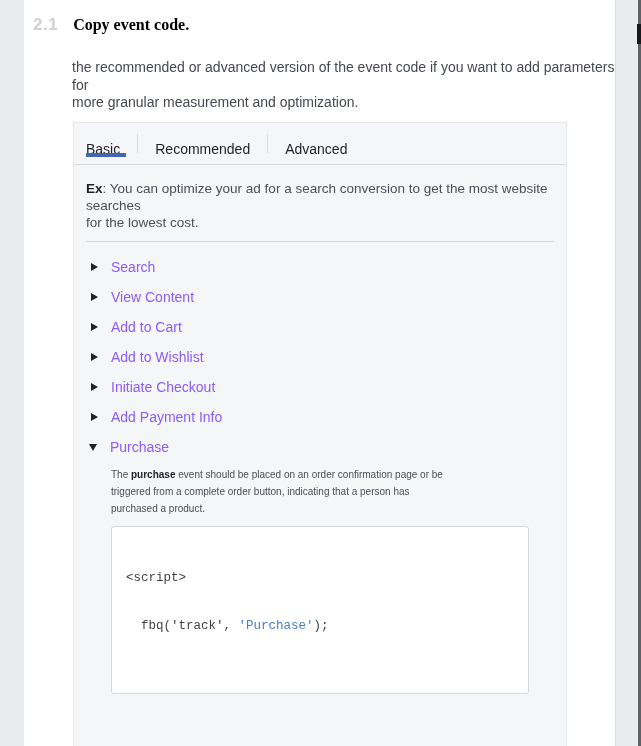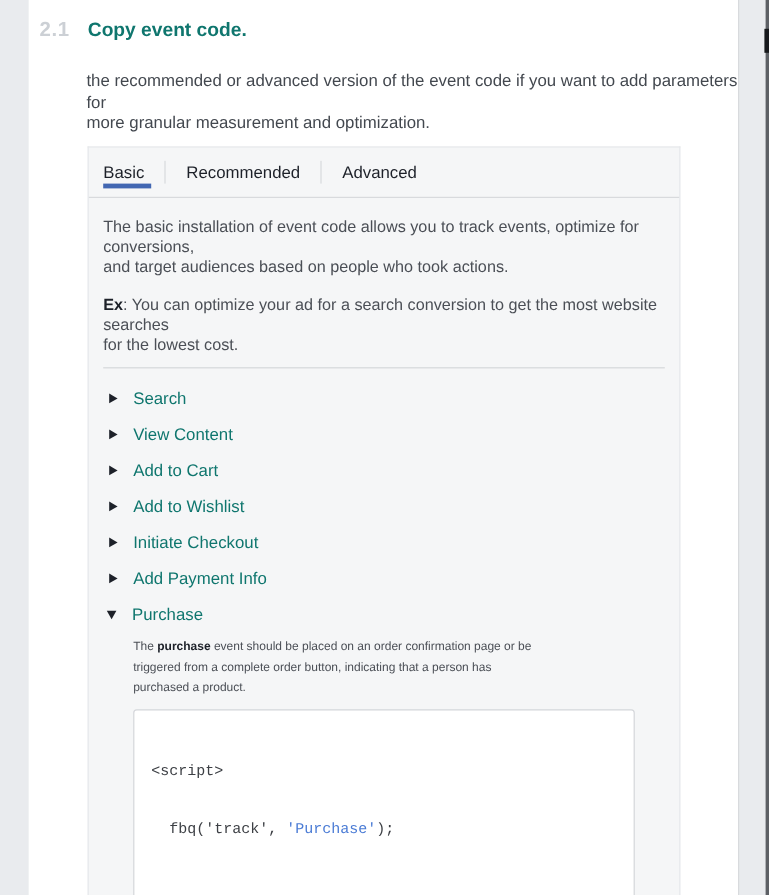--- a/index.html
+++ b/index.html
@@ -9,44 +9,44 @@
 
   .gutter-left { position:absolute; left:0; top:0; bottom:0; width:24px; background:#e9ebee; }
   .gutter-right { position:absolute; right:0; top:0; bottom:0; width:26px; background:#e9ebee; border-left:1px solid #d8dadd; }
   .edge-line { position:absolute; right:0; top:0; bottom:0; width:3px; background:#5d6065; }
   .scroll-thumb { position:absolute; right:0; top:24px; width:4px; height:20px; background:#17191c; }
 
   .content { position:absolute; left:24px; right:26px; top:0; bottom:0; background:#fff; padding:15px 0 14px 9px; overflow:hidden; }
 
   .header-row { display:flex; align-items:baseline; }
   .step-num { font-size:17px; font-weight:bold; color:#ccd0d5; letter-spacing:0.5px; }
-  .page-title { margin-left:15px; font-size:16px; font-weight:bold; color:#0f766e; }
+  .page-title { margin-left:15px; font-size:16px; font-weight:bold; color:#000000;font-family:Liberation Serif, serif; }
 
   .intro { margin:24px 0 0 39px; width:545px; font-size:14px; line-height:17.5px; color:#43484f; }
 
   .panel { margin:10px 0 0 40px; width:494px; background:#f5f6f7; border:1px solid #e7e8eb; border-bottom:none; padding-bottom:24px; min-height:630px; }
 
   .tabbar { display:flex; align-items:center; height:42px; padding-left:12px; border-bottom:1px solid #d8dadd; }
-  .tab { position:relative; height:28px; display:flex; align-items:center; padding:0 17px; font-size:14px; color:#1d2129; cursor:pointer; }
+  .tab { position:relative; height:28px; display:flex; align-items:flex-end; padding:0 17px; font-size:14px; color:#1d2129; cursor:pointer; }
   .tab.first { padding-left:0; }
   .tab-underline { position:absolute; left:0; bottom:0; width:40px; height:4px; background:#4267b2; }
   .tab-sep { width:1px; height:19px; background:#d8dadd; }
 
   .panel-body { padding:15px 12px 0 12px; }
   .panel-p { font-size:13.5px; line-height:17px; color:#4b4f56; }
   .panel-p + .panel-p { margin-top:14px; }
   .panel-p b { color:#1d2129; }
 
   .divider { border:none; border-top:1px solid #d5d7da; margin-top:10px; }
 
   .event-list { margin-top:10px; }
   .event-item { display:flex; align-items:center; height:30px; cursor:pointer; }
   .tri-right { width:0; height:0; border-left:7px solid #1d2129; border-top:4.5px solid transparent; border-bottom:4.5px solid transparent; margin-left:5px; margin-right:13px; }
   .tri-down { width:0; height:0; border-top:7px solid #1d2129; border-left:4.5px solid transparent; border-right:4.5px solid transparent; margin-left:3px; margin-right:13px; margin-top:2px; }
-  .event-label { font-size:14px; color:#0f766e; }
+  .event-label { font-size:14px; color:#8b5cf6; }
 
   .expanded-detail { margin:4px 0 0 25px; }
   .detail-text { font-size:10px; line-height:17px; color:#4b4f56; }
   .detail-text b { color:#1d2129; }
 
   .codebox { margin-top:9px; width:418px; background:#fff; border:1px solid #d4d6da; border-radius:3px; padding:11px 14px; font-family:"Liberation Mono", monospace; font-size:12.5px; line-height:16px; color:#3c3f44; white-space:pre; }
   .code-string { color:#4a7bd5; }
 </style>
 </head>
 <body>
@@ -83,24 +83,20 @@
           <span>Recommended</span>
         </div>
         <i class="tab-sep"></i>
         <div class="tab">
           <span>Advanced</span>
         </div>
       </div>
 
       <div class="panel-body">
 
-        <div class="panel-p">
-          <div>The basic installation of event code allows you to track events, optimize for conversions,</div>
-          <div>and target audiences based on people who took actions.</div>
-        </div>
 
         <div class="panel-p">
           <div><b>Ex</b><span>: You can optimize your ad for a search conversion to get the most website searches</span></div>
           <div>for the lowest cost.</div>
         </div>
 
         <hr class="divider">
 
         <div class="event-list">
 

